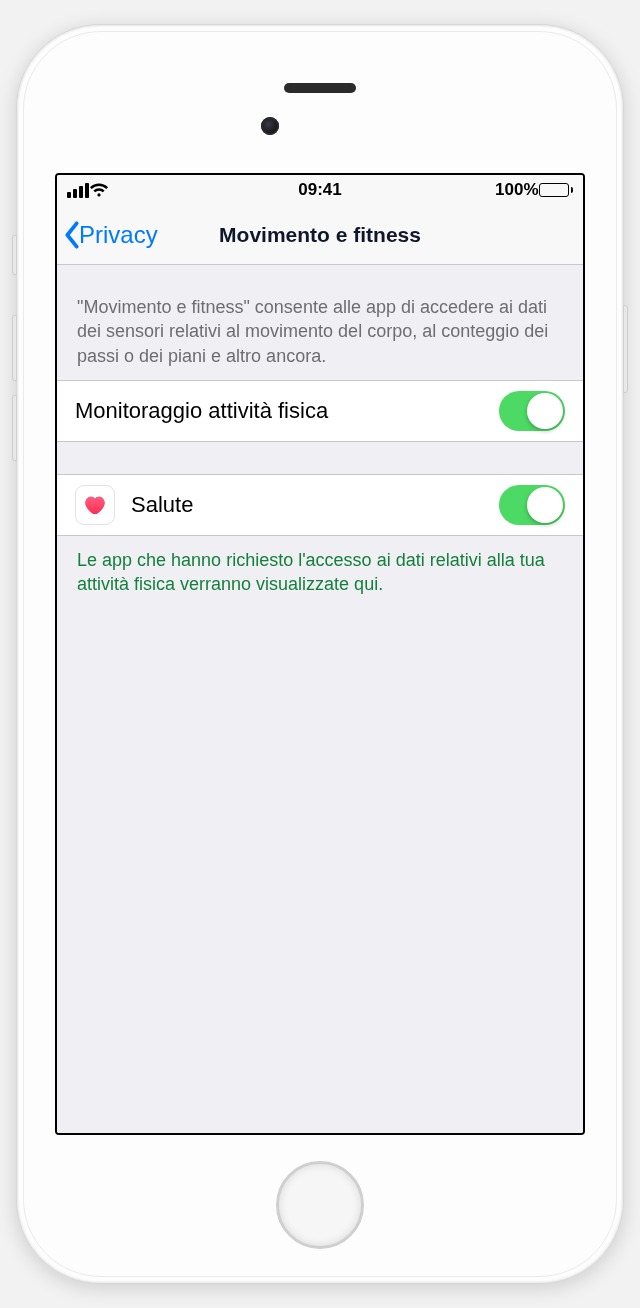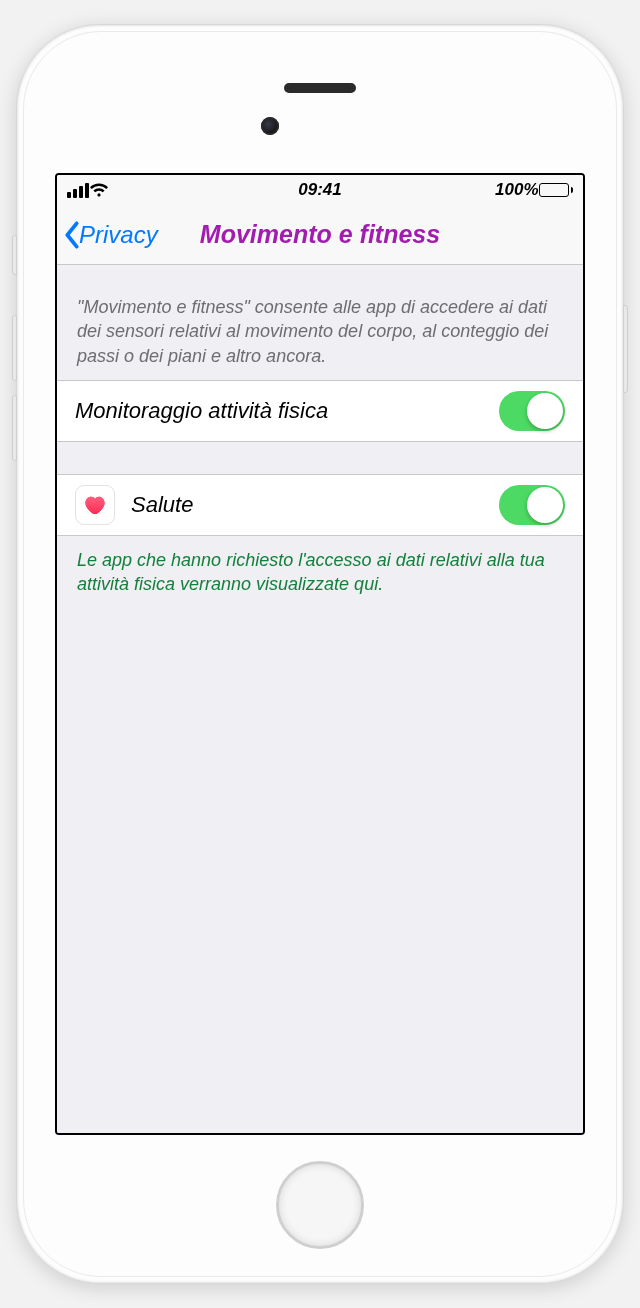--- a/index.html
+++ b/index.html
@@ -14,21 +14,20 @@
   }
   
   .phone {
     width: 608px;
     height: 1260px;
     background: #fdfdfd;
     border-radius: 84px;
     box-shadow: 0 4px 20px rgba(0,0,0,0.15), inset 0 0 3px rgba(0,0,0,0.2);
     position: relative;
     border: 1px solid #d7d7d7;
-    font-style: italic;
   }
   .phone::before{
     content:"";
     position:absolute;
     inset:6px;
     border-radius:78px;
     border:1px solid #eaeaea;
     pointer-events:none;
   }
   .speaker {
@@ -145,23 +144,23 @@
     color: #007aff;
     font-size: 24px;
     padding-left: 6px;
     cursor: pointer;
   }
   .back-btn svg { margin-right: -2px; }
   .nav-title {
     position: absolute;
     left: 50%;
     transform: translateX(-50%);
-    font-size: 25px;
+    font-size: 21px;
     font-weight: 600;
-    color: #a21caf;
+    color: #0f172a;
   }
 
   
   .content { flex: 1; background: #efeff4; overflow-y: auto; }
   .section-header {
     padding: 30px 20px 12px 20px;
     font-size: 18px;
     line-height: 1.35;
     color: #6d6d72;
   }

